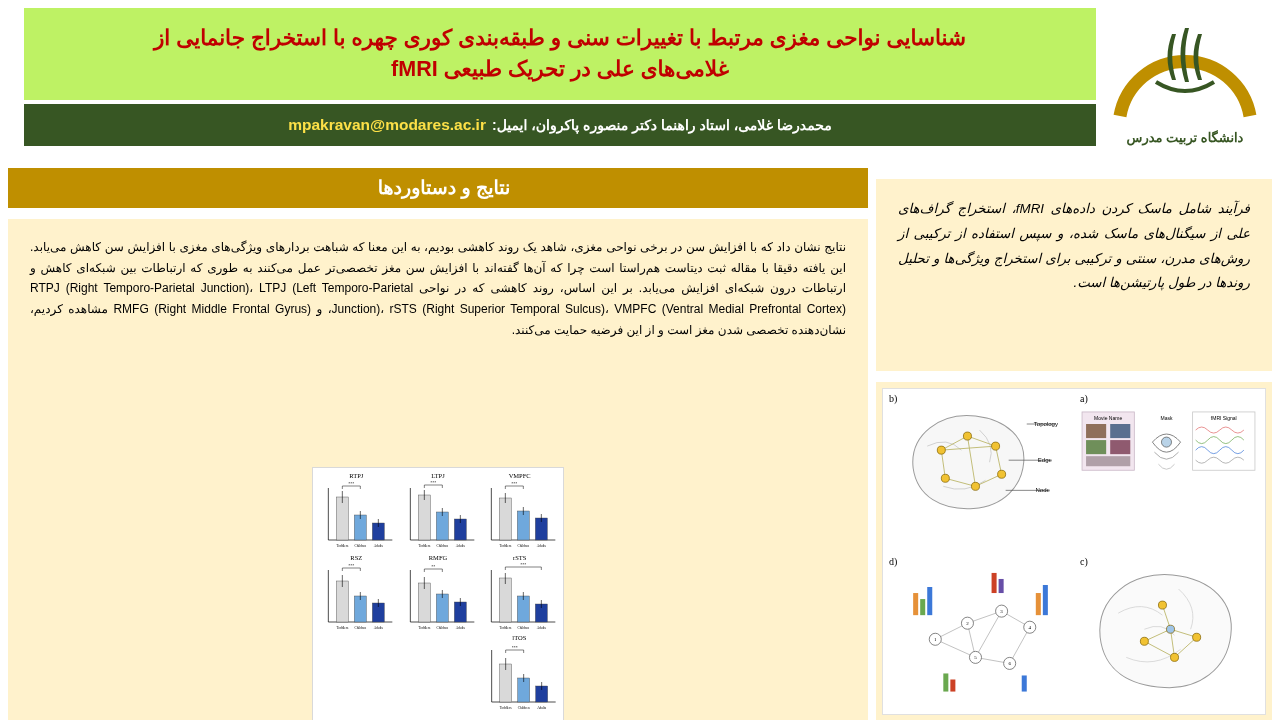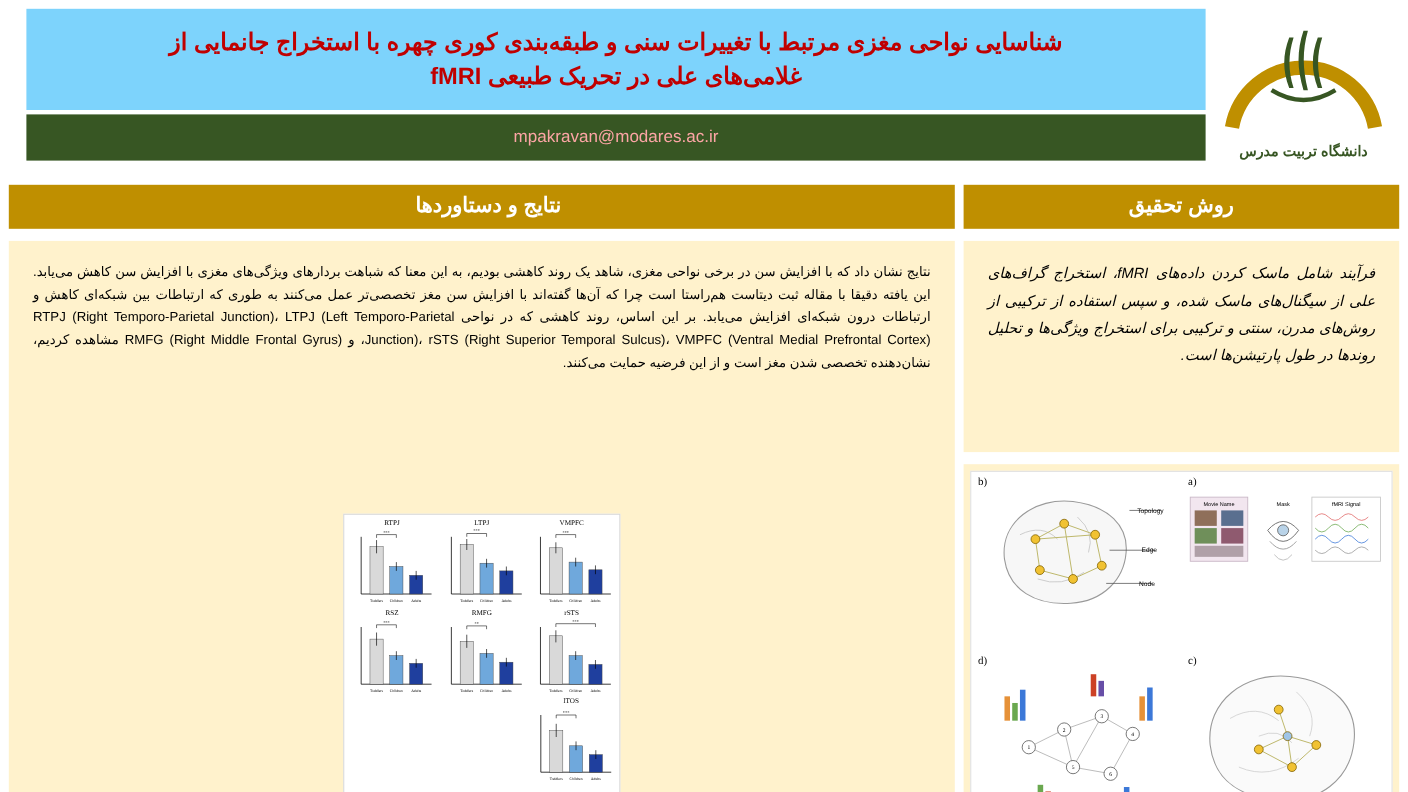--- a/index.html
+++ b/index.html
@@ -14,21 +14,21 @@
     position: relative;
     width: 1280px; height: 720px;
     background: #ffffff;
   }
 
   
   .header-band {
     position: absolute;
     left: 24px; top: 8px;
     width: 1072px; height: 92px;
-    background: #7dd3fc;
+    background: #bef264;
     display: flex; align-items: center; justify-content: center;
     padding: 4px 14px;
   }
   .header-title {
     color: #c00000;
     font-weight: bold;
     font-size: 21.5px;
     line-height: 1.45;
     text-align: center;
     direction: rtl;
@@ -42,23 +42,23 @@
     display: flex; align-items: center; justify-content: center;
     gap: 6px;
     direction: rtl;
   }
   .author-text {
     color: #ffffff;
     font-size: 14px;
     font-weight: bold;
   }
   .author-email {
-    color: #fca5a5;
+    color: #fde047;
     font-size: 15.5px;
-    font-weight: normal;
+    font-weight: bold;
     direction: ltr;
   }
 
   
   .logo-wrap {
     position: absolute;
     right: 6px; top: 4px;
     width: 178px; height: 152px; margin-left: 45px;
   }
 
@@ -166,20 +166,21 @@
 <div class="poster">
 
   <div class="header-band">
     <div class="header-title">
       <span>شناسایی نواحی مغزی مرتبط با تغییرات سنی و طبقه‌بندی کوری چهره با استخراج جانمایی از</span><br>
       <span>غلامی‌های علی در تحریک طبیعی fMRI</span>
     </div>
   </div>
 
   <div class="author-band">
+    <span class="author-text">محمدرضا غلامی، استاد راهنما دکتر منصوره پاکروان، ایمیل:</span>
     <span class="author-email">mpakravan@modares.ac.ir</span>
   </div>
 
   <div class="logo-wrap">
     <svg viewBox="0 0 178 152" xmlns="http://www.w3.org/2000/svg">
       <circle cx="89" cy="76" r="72" fill="#ffffff"></circle>
       <path d="M24 112 A66 66 0 0 1 154 112" fill="none" stroke="#bf8f00" stroke-width="13"></path>
       <path d="M36 118 A54 54 0 0 1 142 118" fill="none" stroke="#ffffff" stroke-width="5"></path>
       <g fill="#375623">
         <path d="M76 30 C70 46 70 60 76 76 L80 76 C75 60 75 46 80 30 Z"></path>
@@ -334,21 +335,20 @@
               <text x="44" y="67" font-size="3.4" text-anchor="middle" font-family="'Liberation Serif',serif">Children</text>
               <text x="62" y="67" font-size="3.4" text-anchor="middle" font-family="'Liberation Serif',serif">Adults</text>
             </svg>
           </div>
         </div>
       </div>
     </div>
   </div>
 
   <div class="col-method">
-    <div class="section-head method">روش تحقیق</div>
 
     <div class="panel method-panel">
       <div class="body-text-method">فرآیند شامل ماسک کردن داده‌های fMRI، استخراج گراف‌های علی از سیگنال‌های ماسک شده، و سپس استفاده از ترکیبی از روش‌های مدرن، سنتی و ترکیبی برای استخراج ویژگی‌ها و تحلیل روندها در طول پارتیشن‌ها است.</div>
     </div>
 
     <div class="panel figure-panel">
       <div class="fig-grid">
 
         <div class="fig-cell">
           <span class="fig-label">a)</span>

